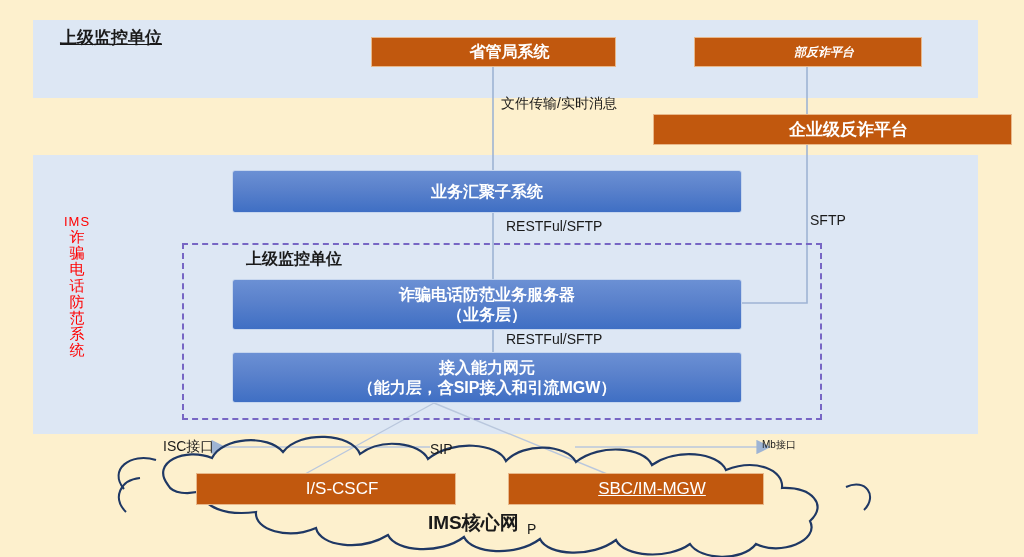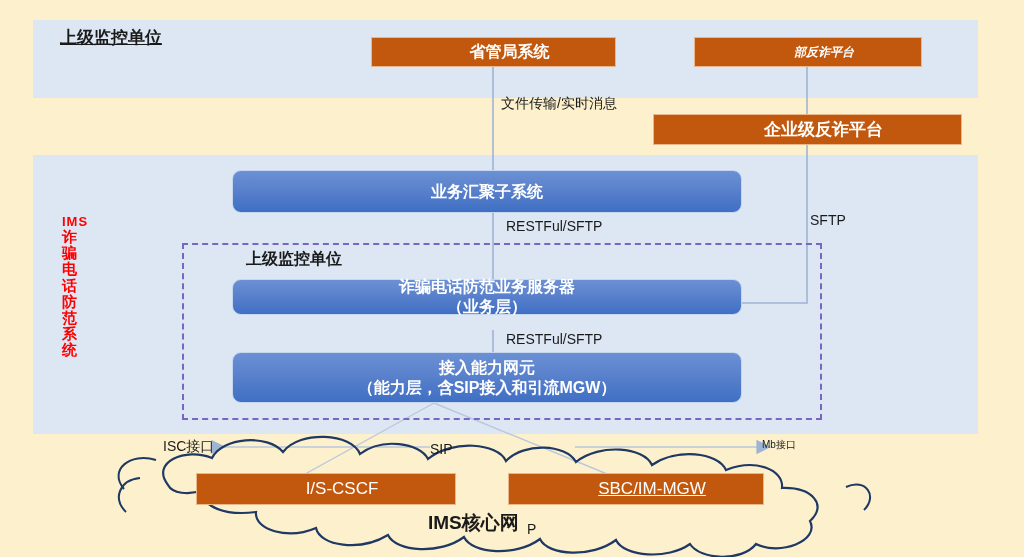--- a/index.html
+++ b/index.html
@@ -46,43 +46,43 @@
     display: flex;
     align-items: center;
     justify-content: center;
     text-align: center;
     font-weight: bold;
     box-sizing: border-box;
     padding-left: 32px;
   }
   #box-provincial  { left: 371px; top: 37px;  width: 245px; height: 30px; font-size: 16px; }
   #box-ministry    { left: 694px; top: 37px;  width: 228px; height: 30px; font-size: 12px; font-style: italic; }
-  #box-enterprise  { left: 653px; top: 114px; width: 309px; height: 31px; font-size: 17px; }
+  #box-enterprise  { left: 653px; top: 114px; width: 359px; height: 31px; font-size: 17px; }
   #box-cscf        { left: 196px; top: 473px; width: 260px; height: 32px; font-size: 17px; font-weight: normal; }
   #box-sbc         { left: 508px; top: 473px; width: 256px; height: 32px; font-size: 17px; font-weight: normal; text-decoration: underline; }
 
   
   .blue-box {
     position: absolute;
     background: linear-gradient(to bottom, #6b90d4 0%, #5b82cc 42%, #3f6fc4 100%);
     border: 1px solid #c6d6ee;
-    border-radius: 9px;
+    border-radius: 3px;
     color: #ffffff;
     display: flex;
     flex-direction: column;
     align-items: center;
     justify-content: center;
     text-align: center;
     font-weight: bold;
     font-size: 16px;
     line-height: 1.25;
     box-sizing: border-box;
   }
   #box-aggregation { left: 232px; top: 170px; width: 510px; height: 43px; }
-  #box-bizserver   { left: 232px; top: 279px; width: 510px; height: 36px; }
+  #box-bizserver   { left: 232px; top: 279px; width: 510px; height: 51px; }
   #box-accessne    { left: 232px; top: 352px; width: 510px; height: 51px; }
 
   
   #dashed-frame {
     position: absolute;
     left: 182px; top: 243px;
     width: 640px; height: 177px;
     border: 2px dashed #7766c4;
     box-sizing: border-box;
   }
@@ -117,24 +117,24 @@
     font-size: 19px;
     font-weight: bold;
   }
 
   
   #vlabel-system {
     position: absolute;
     left: 62px; top: 215px;
     width: 30px;
     color: #ff0000;
-    font-weight: bold;
+    font-weight: normal;
     font-size: 15px;
     line-height: 1.08;
-    text-align: left;
+    text-align: center;
     letter-spacing: 0;
   }
   #vlabel-system .v-ascii {
     display: block;
     font-size: 13px;
     letter-spacing: 1px;
   }
   #vlabel-system .v-char { display: block; }
 </style>
 </head>

